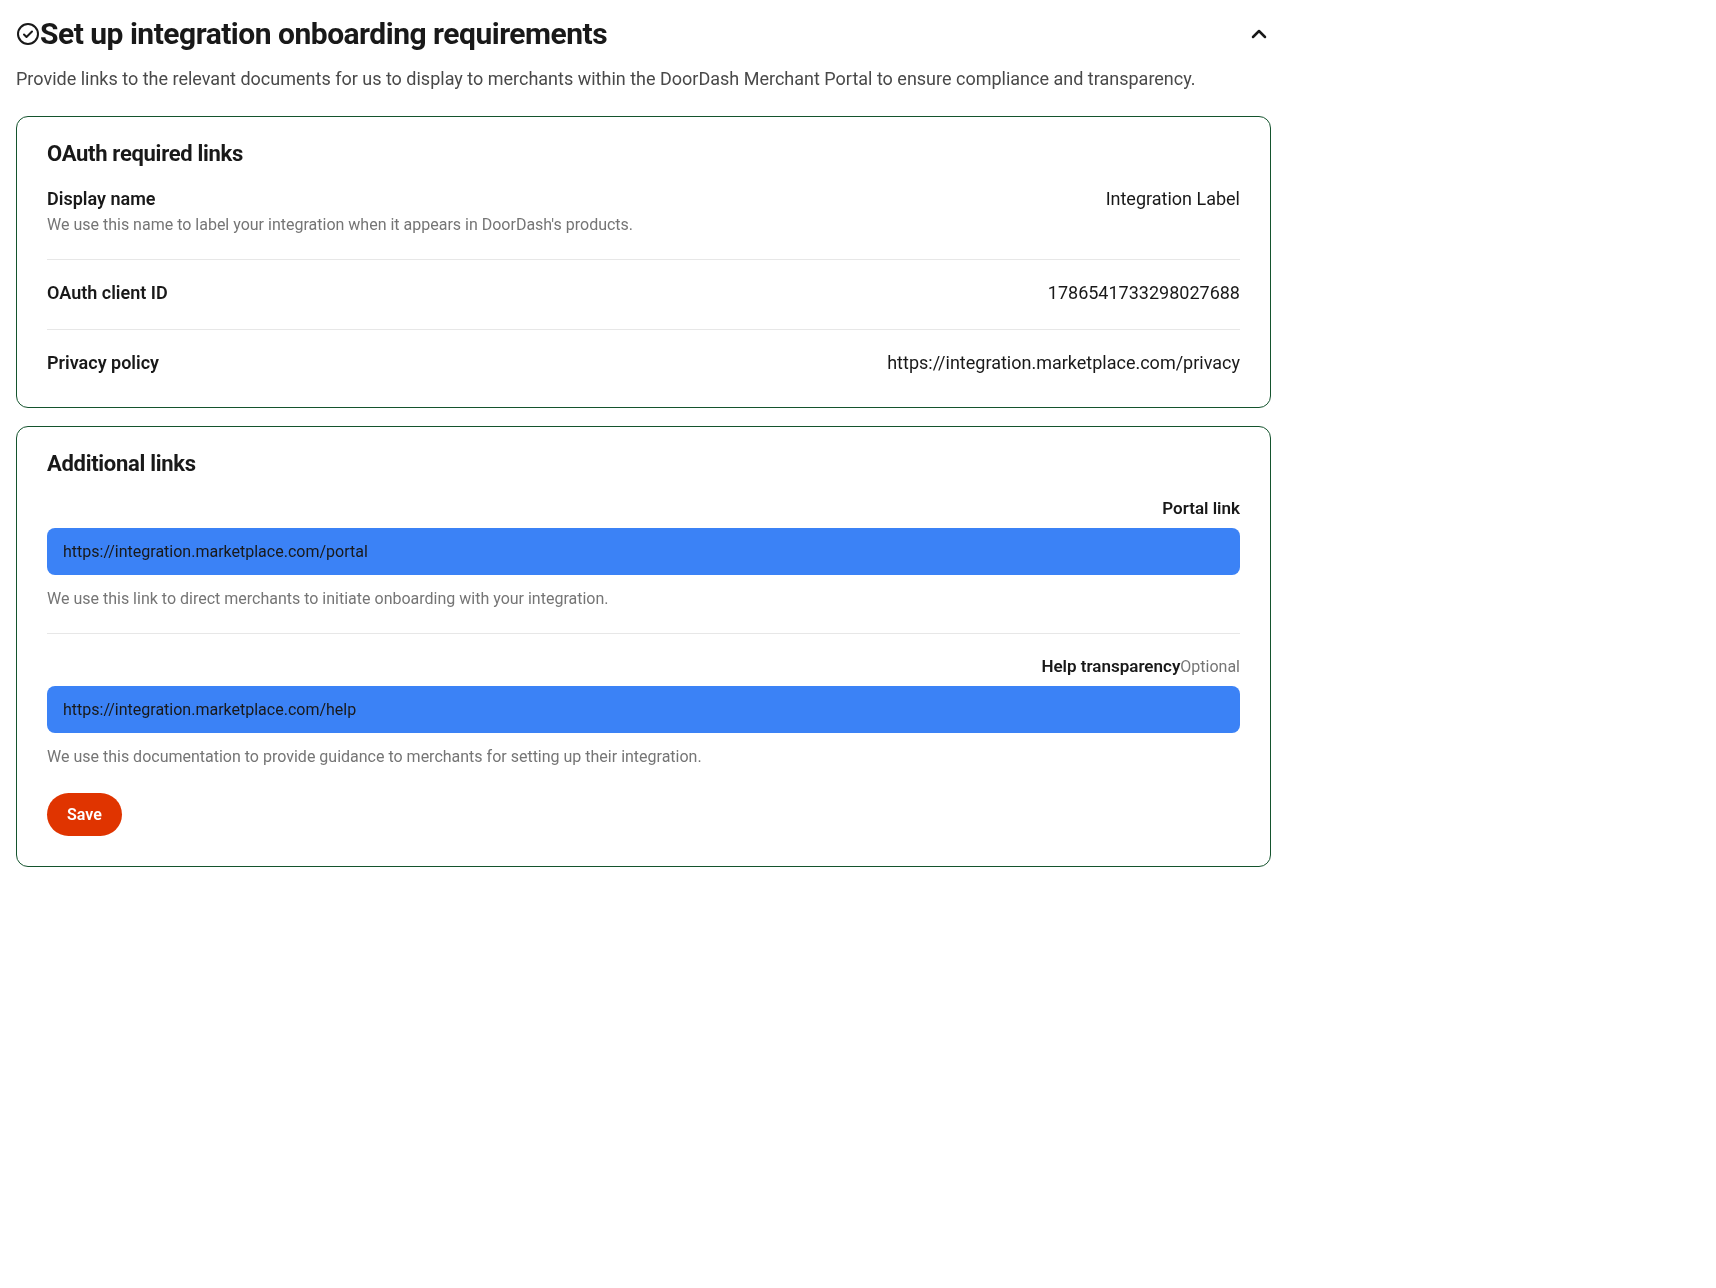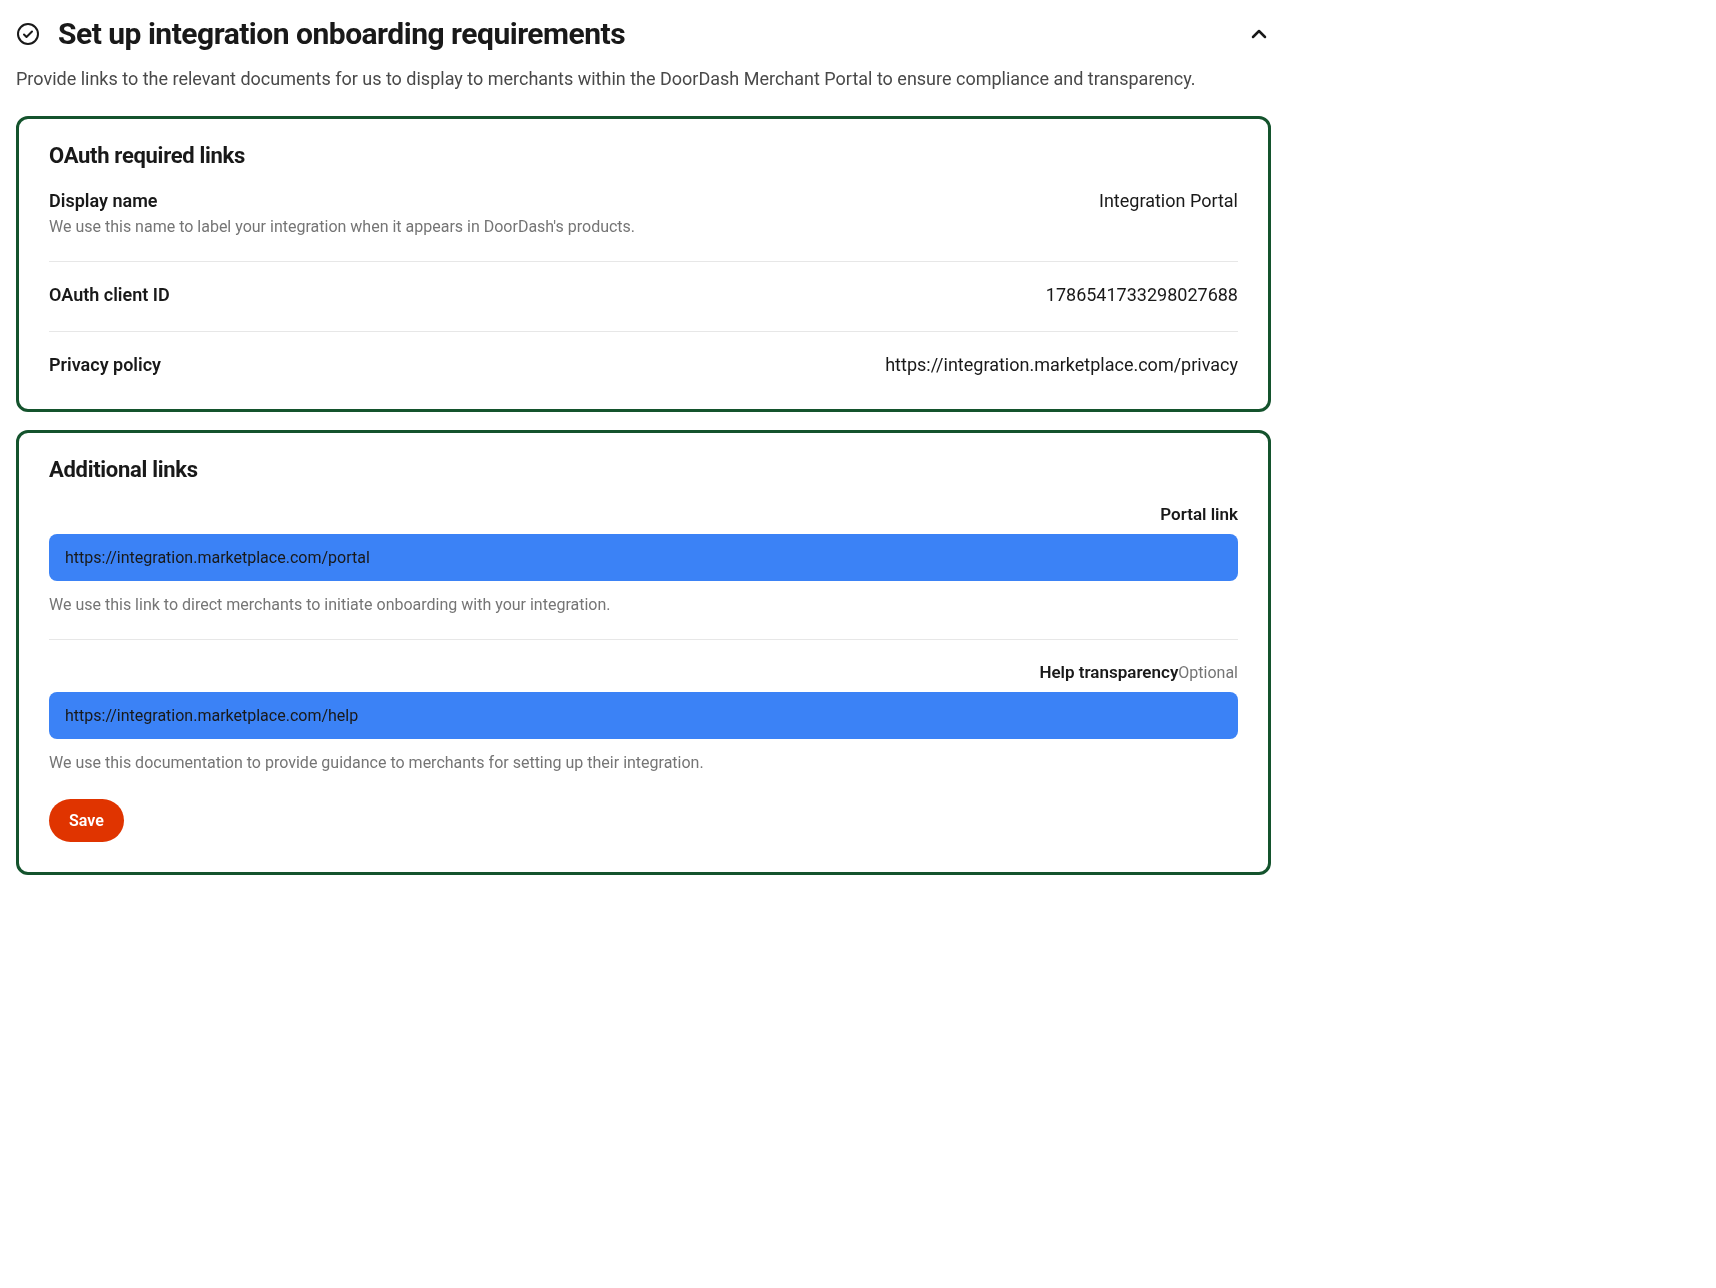--- a/index.html
+++ b/index.html
@@ -23,21 +23,21 @@
     .header-row {
       display: flex;
       align-items: center;
       justify-content: space-between;
       margin-bottom: 14px;
     }
     
     .header-title-group {
       display: flex;
       align-items: center;
-      gap: 18px;
+      gap: 0;
     }
     
     .check-icon-circle {
       width: 24px;
       height: 24px;
       flex-shrink: 0;
     }
     
     .header-title {
       font-size: 30px;
@@ -52,21 +52,21 @@
       flex-shrink: 0;
     }
     
     .header-description {
       font-size: 18px;
       color: #494949;
       line-height: 1.5;
     }
     
     .card {
-      border: 3px solid #14532d;
+      border: 1px solid #14532d;
       border-radius: 12px;
       padding: 24px 30px 30px 30px;
       margin-bottom: 18px;
     }
     
     .card-title {
       font-size: 22px;
       font-weight: 700;
       color: #191919;
       margin-bottom: 22px;
@@ -188,21 +188,21 @@
 </div>
 
 <div class="card">
   <h2 class="card-title">OAuth required links</h2>
 
   <div class="field-row">
     <div class="field-left">
       <div class="field-label">Display name</div>
       <div class="field-description">We use this name to label your integration when it appears in DoorDash's products.</div>
     </div>
-    <div class="field-value">Integration Portal</div>
+    <div class="field-value">Integration Label</div>
   </div>
 
   <hr class="divider">
 
   <div class="field-row">
     <div class="field-left">
       <div class="field-label">OAuth client ID</div>
     </div>
     <div class="field-value">1786541733298027688</div>
   </div>

